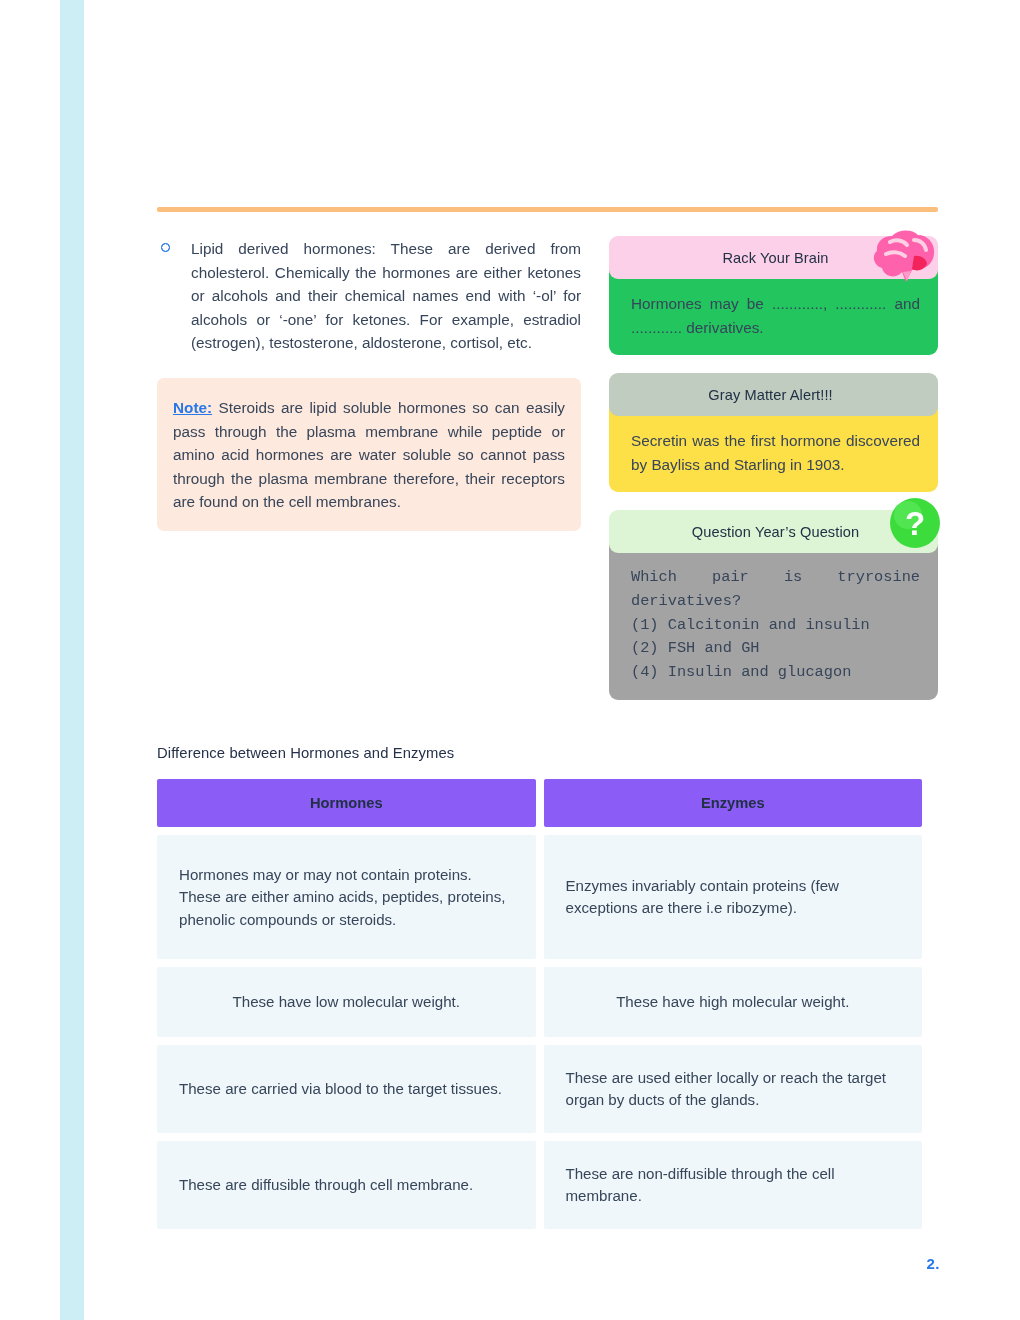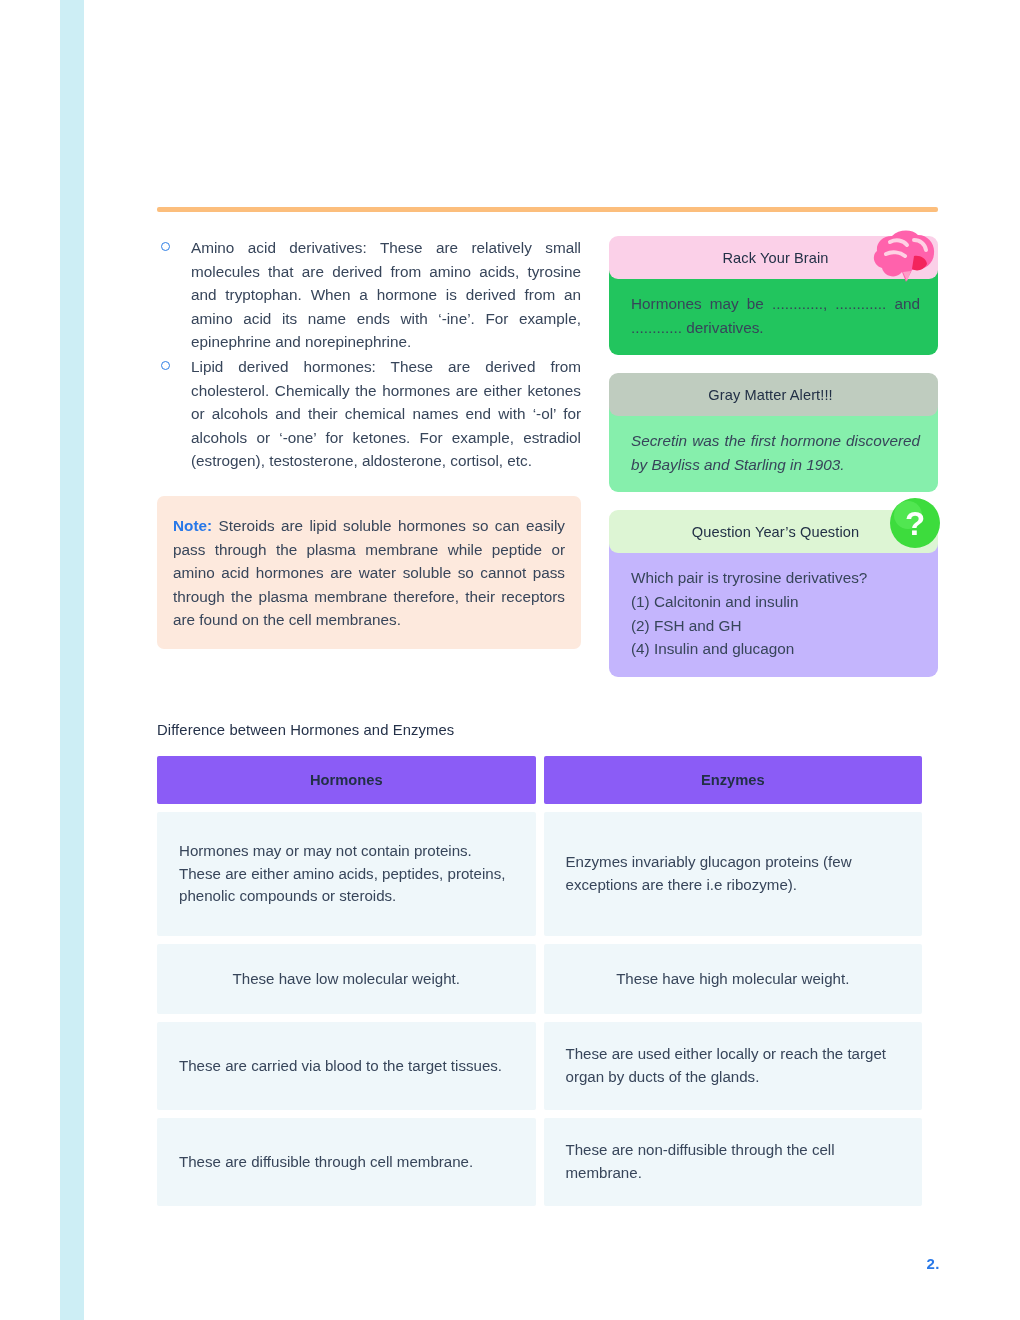--- a/index.html
+++ b/index.html
@@ -96,20 +96,21 @@
     padding: 18px 16px 17px 16px;
     font-size: 15.3px;
     line-height: 23.6px;
     text-align: justify;
     color: #37455a;
     box-sizing: border-box;
   }
   .note-label {
     color: #2878e8;
     font-weight: bold;
+    text-decoration: underline;
   }
 
   
   .callout {
     position: relative;
     margin-bottom: 18px;
     border-radius: 9px;
   }
   .callout-head {
     border-radius: 9px;
@@ -131,24 +132,24 @@
     color: #37455a;
     position: relative;
     z-index: 1;
   }
   .callout-body.justify { text-align: justify; }
 
   .callout-rack .callout-head { background: #fbd0e8; }
   .callout-rack .callout-body { background: #22c55e; }
 
   .callout-gray .callout-head { background: #bfccbf; padding-left: 12px; }
-  .callout-gray .callout-body { background: #86efac; font-style: italic; }
+  .callout-gray .callout-body { background: #fde047; }
 
   .callout-pyq .callout-head { background: #ddf5d4; }
-  .callout-pyq .callout-body { background: #c4b5fd; }
+  .callout-pyq .callout-body { background: #a3a3a3; font-family: Liberation Mono, monospace; }
 
   .callout-icon {
     position: absolute;
     z-index: 3;
     pointer-events: none;
   }
   .icon-brain { right: -2px; top: -10px; }
   .icon-question { right: -6px; top: -16px; }
   .pyq-q { text-align: justify; }
 
@@ -198,21 +199,20 @@
 <div class="top-rule"></div>
 
 <div class="content">
   <div class="columns">
 
     <div class="col-left">
 
       <ul class="bullet-list">
         <li class="bullet-item">
           <span class="bullet-mark"></span>
-          <span>Amino acid derivatives: These are relatively small molecules that are derived from amino acids, tyrosine and tryptophan. When a hormone is derived from an amino acid its name ends with ‘-ine’. For example, epinephrine and norepinephrine.</span>
         </li>
         <li class="bullet-item">
           <span class="bullet-mark"></span>
           <span>Lipid derived hormones: These are derived from cholesterol. Chemically the hormones are either ketones or alcohols and their chemical names end with ‘-ol’ for alcohols or ‘-one’ for ketones. For example, estradiol (estrogen), testosterone, aldosterone, cortisol, etc.</span>
         </li>
       </ul>
 
       <div class="note-box">
         <span class="note-label">Note:</span><span> Steroids are lipid soluble hormones so can easily pass through the plasma membrane while peptide or amino acid hormones are water soluble so cannot pass through the plasma membrane therefore, their receptors are found on the cell membranes.</span>
       </div>
@@ -266,21 +266,21 @@
   <table class="cmp-table">
     <thead>
       <tr>
         <th>Hormones</th>
         <th>Enzymes</th>
       </tr>
     </thead>
     <tbody>
       <tr class="row-tall">
         <td>Hormones may or may not contain proteins. These are either amino acids, peptides, proteins, phenolic compounds or steroids.</td>
-        <td>Enzymes invariably glucagon proteins (few exceptions are there i.e ribozyme).</td>
+        <td>Enzymes invariably contain proteins (few exceptions are there i.e ribozyme).</td>
       </tr>
       <tr class="row-short">
         <td>These have low molecular weight.</td>
         <td>These have high molecular weight.</td>
       </tr>
       <tr class="row-mid">
         <td>These are carried via blood to the target tissues.</td>
         <td>These are used either locally or reach the target organ by ducts of the glands.</td>
       </tr>
       <tr class="row-mid">

